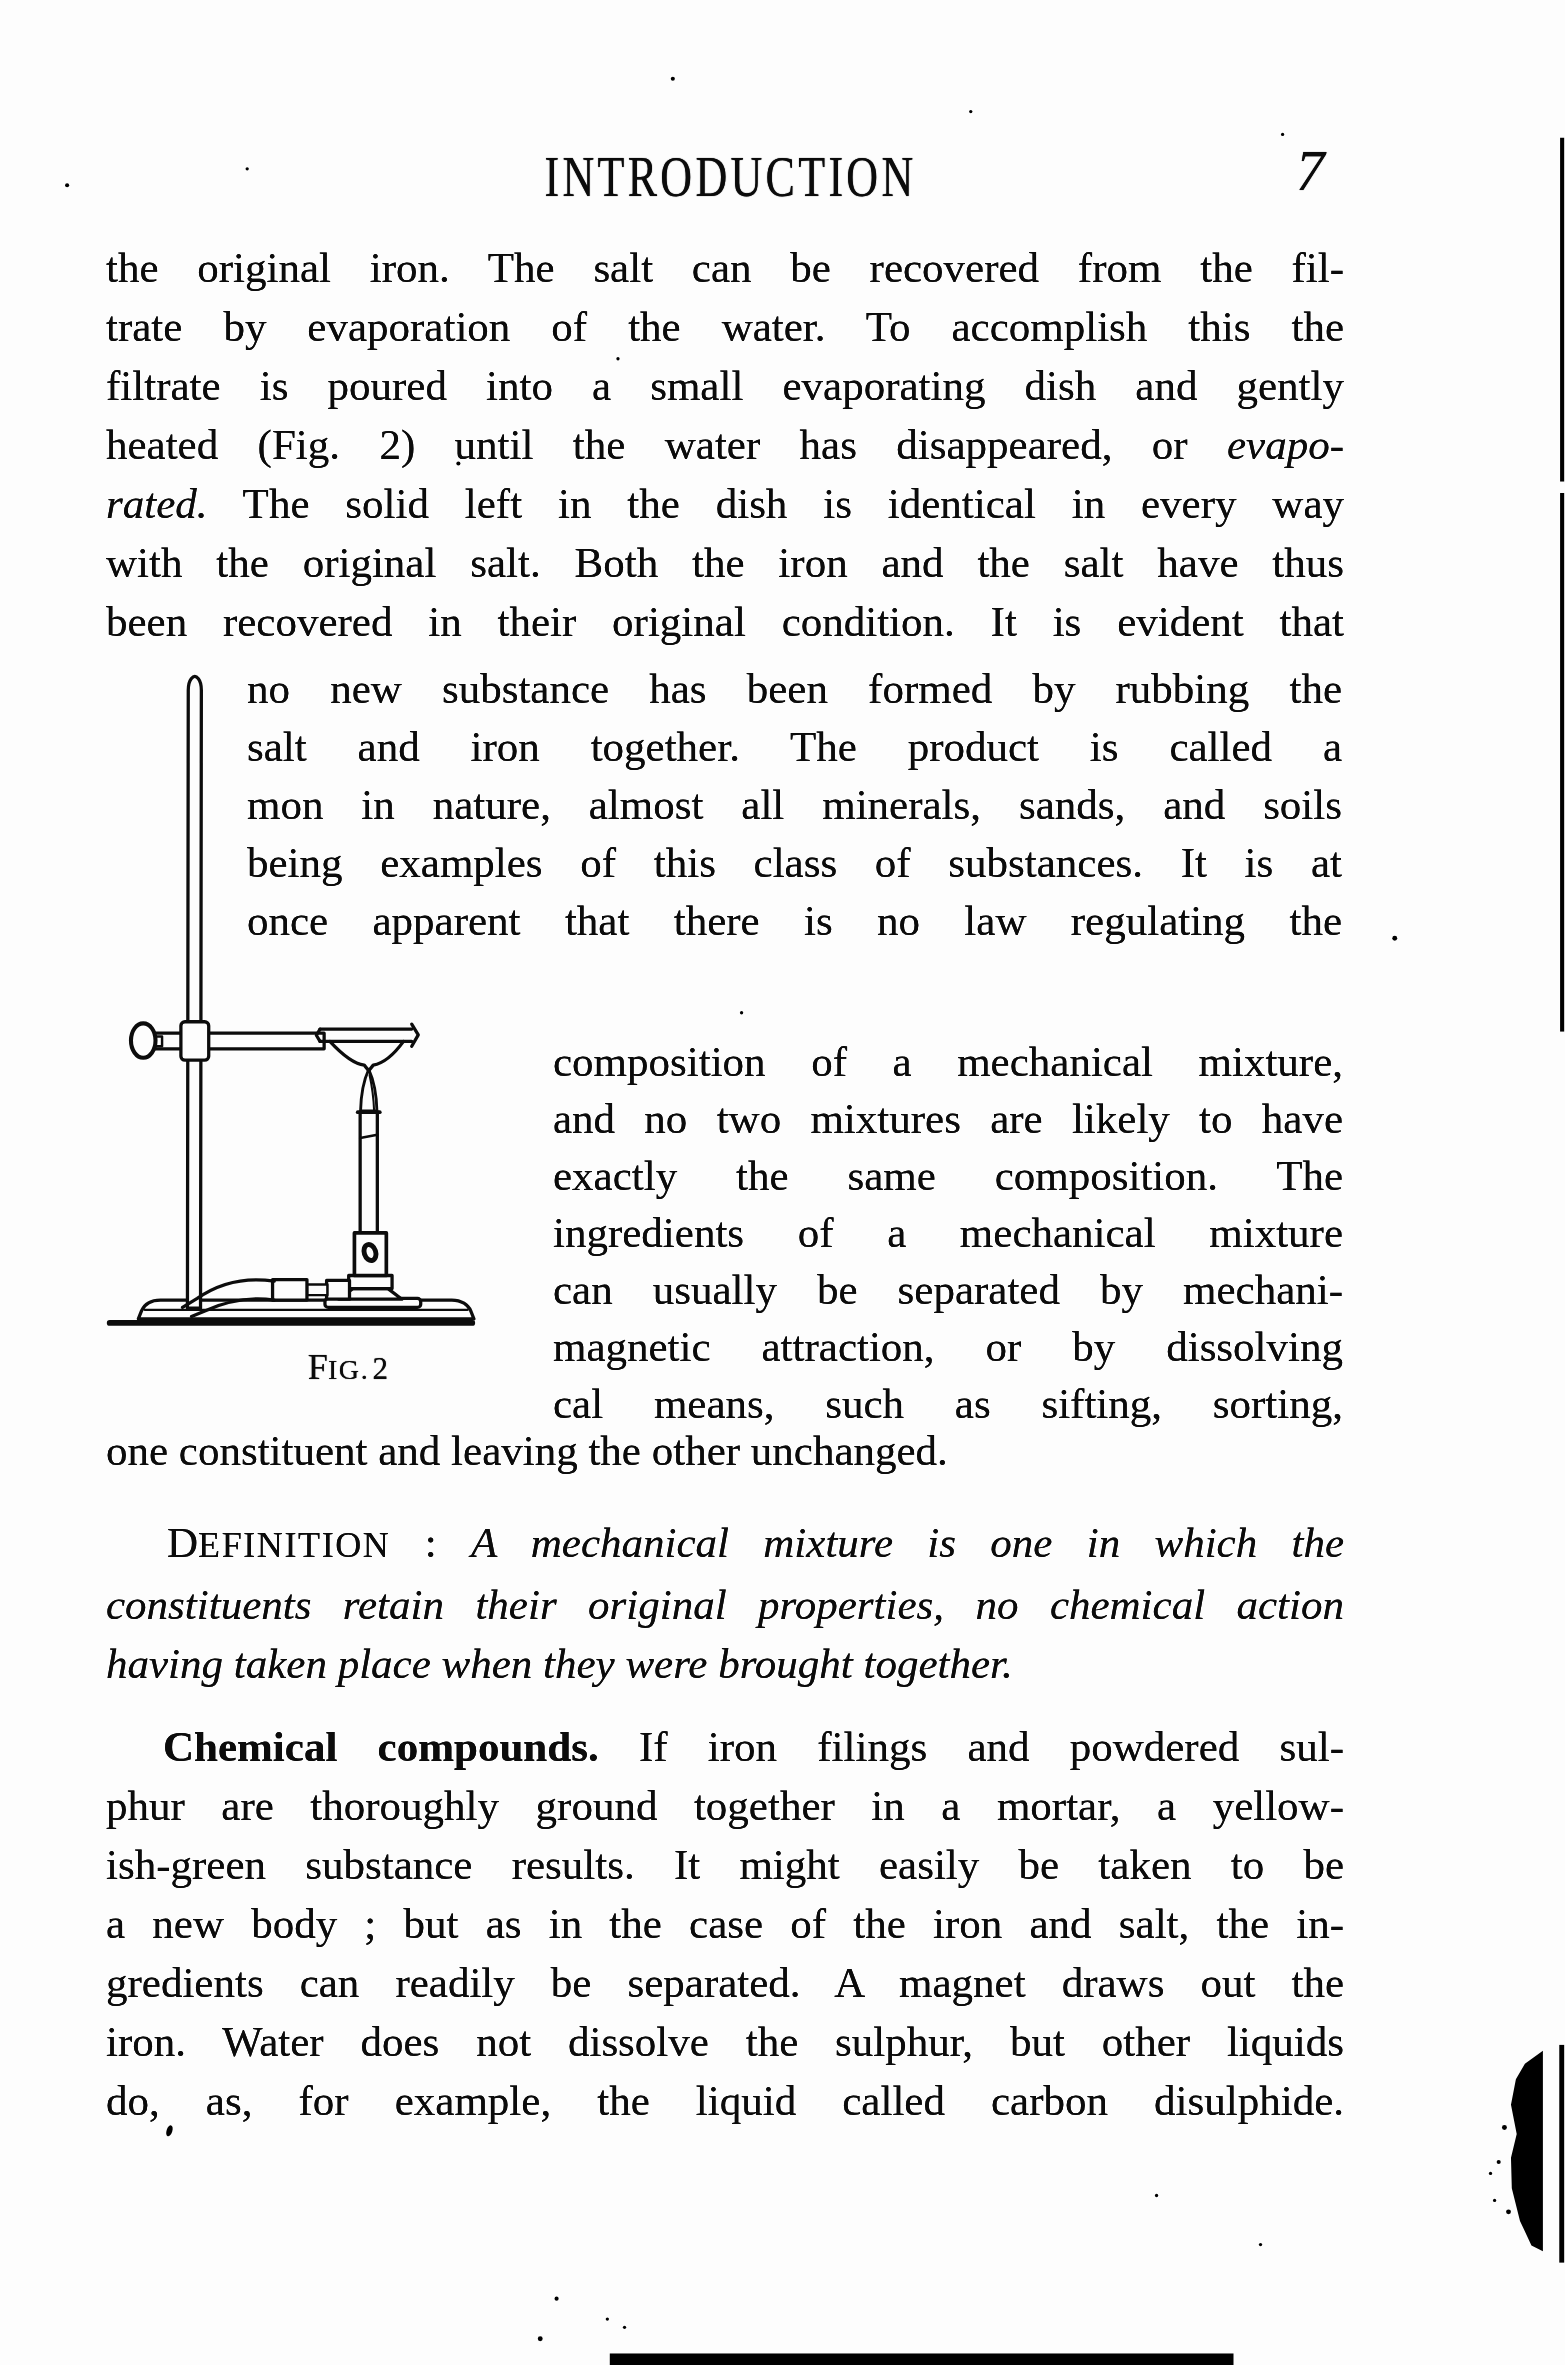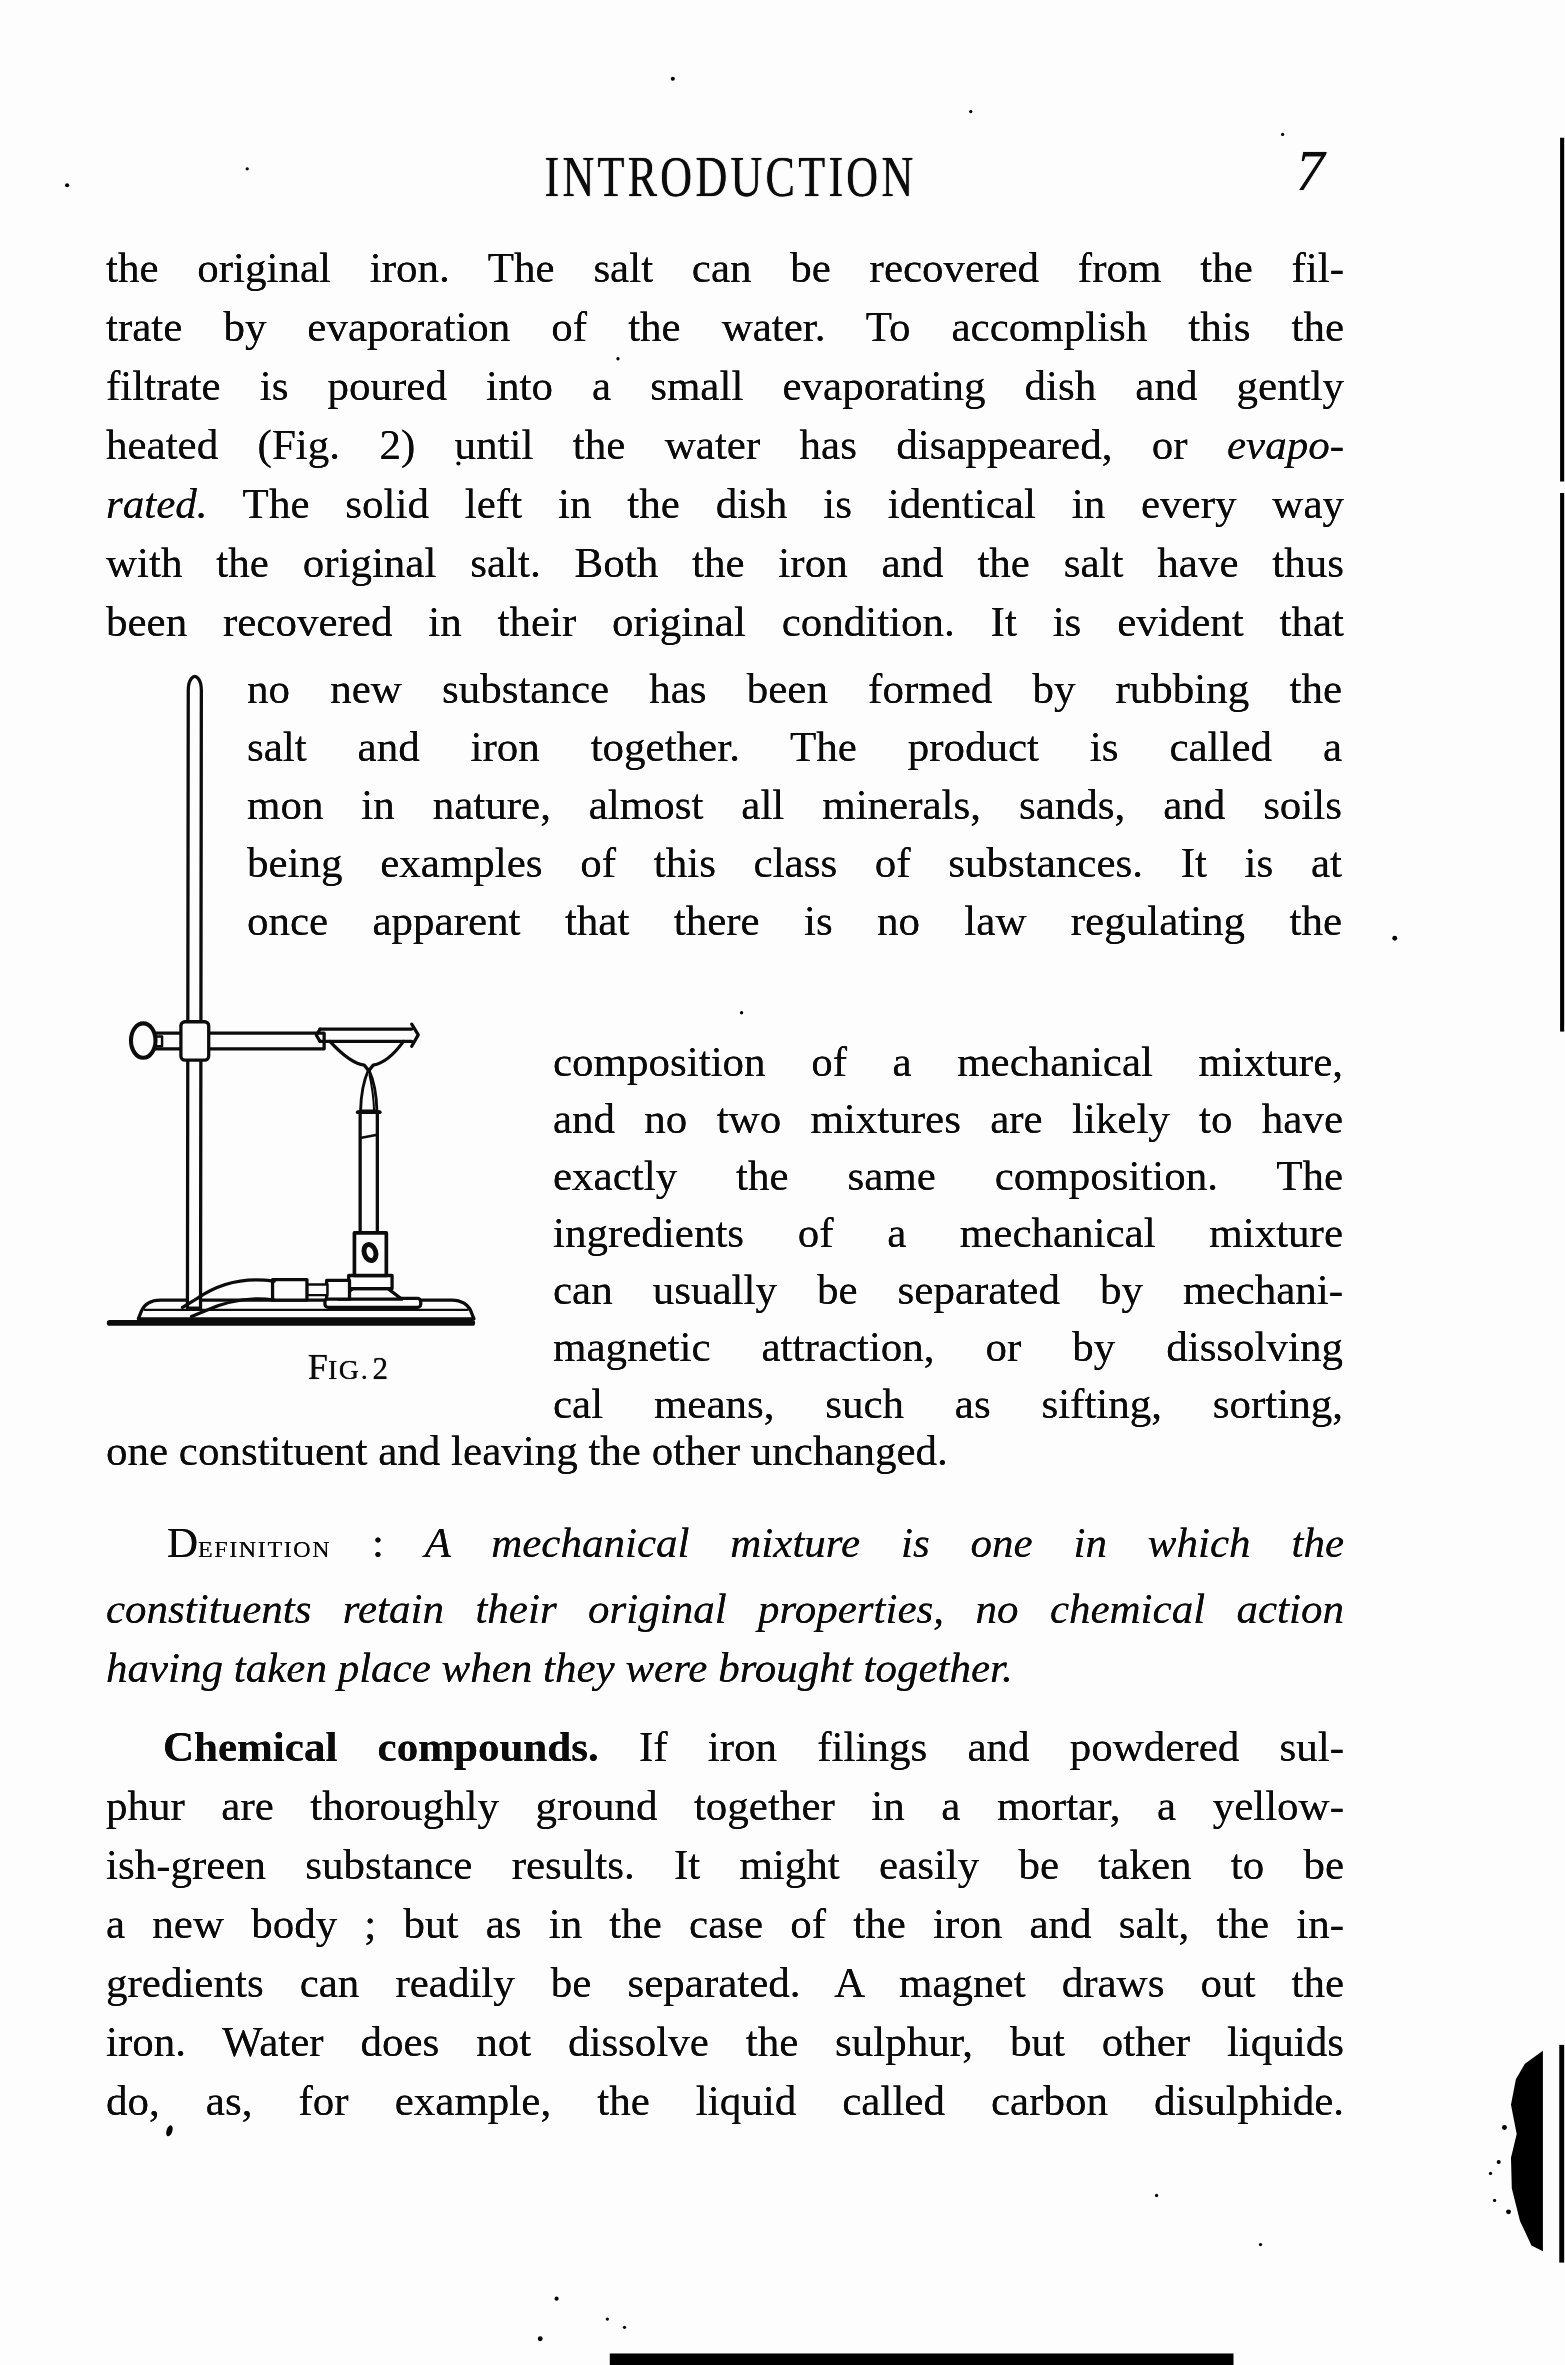--- a/index.html
+++ b/index.html
@@ -36,21 +36,21 @@
   .block2{left:553px;top:1015px;width:790px;line-height:57px;margin-top:18px;}
   .closing{left:106px;top:1421px;width:1238px;line-height:59px;}
   .definition{left:106px;top:1513px;width:1238px;line-height:59px;}
   .definition .line.first{text-indent:61px;}
   .chem{left:106px;top:1717px;width:1238px;line-height:59px;}
   .chem .line.first{text-indent:57px;}
 
   .it{font-style:italic;}
   .b{font-weight:bold;}
   .cap{font-size:43px;}
-  .smallcaps{font-size:24px;letter-spacing:1.6px;}
+  .smallcaps{font-size:36px;letter-spacing:1.6px;}
 
   .fig-caption{
     position:absolute;left:264px;top:1346px;width:124px;
     text-align:right;text-shadow:0 0 0.8px currentColor;
     white-space:nowrap;
   }
   .cap-f{font-size:36px;}
   .cap-small{font-size:28px;letter-spacing:1.6px;}
   .cap-num{font-size:31px;}
 </style>

